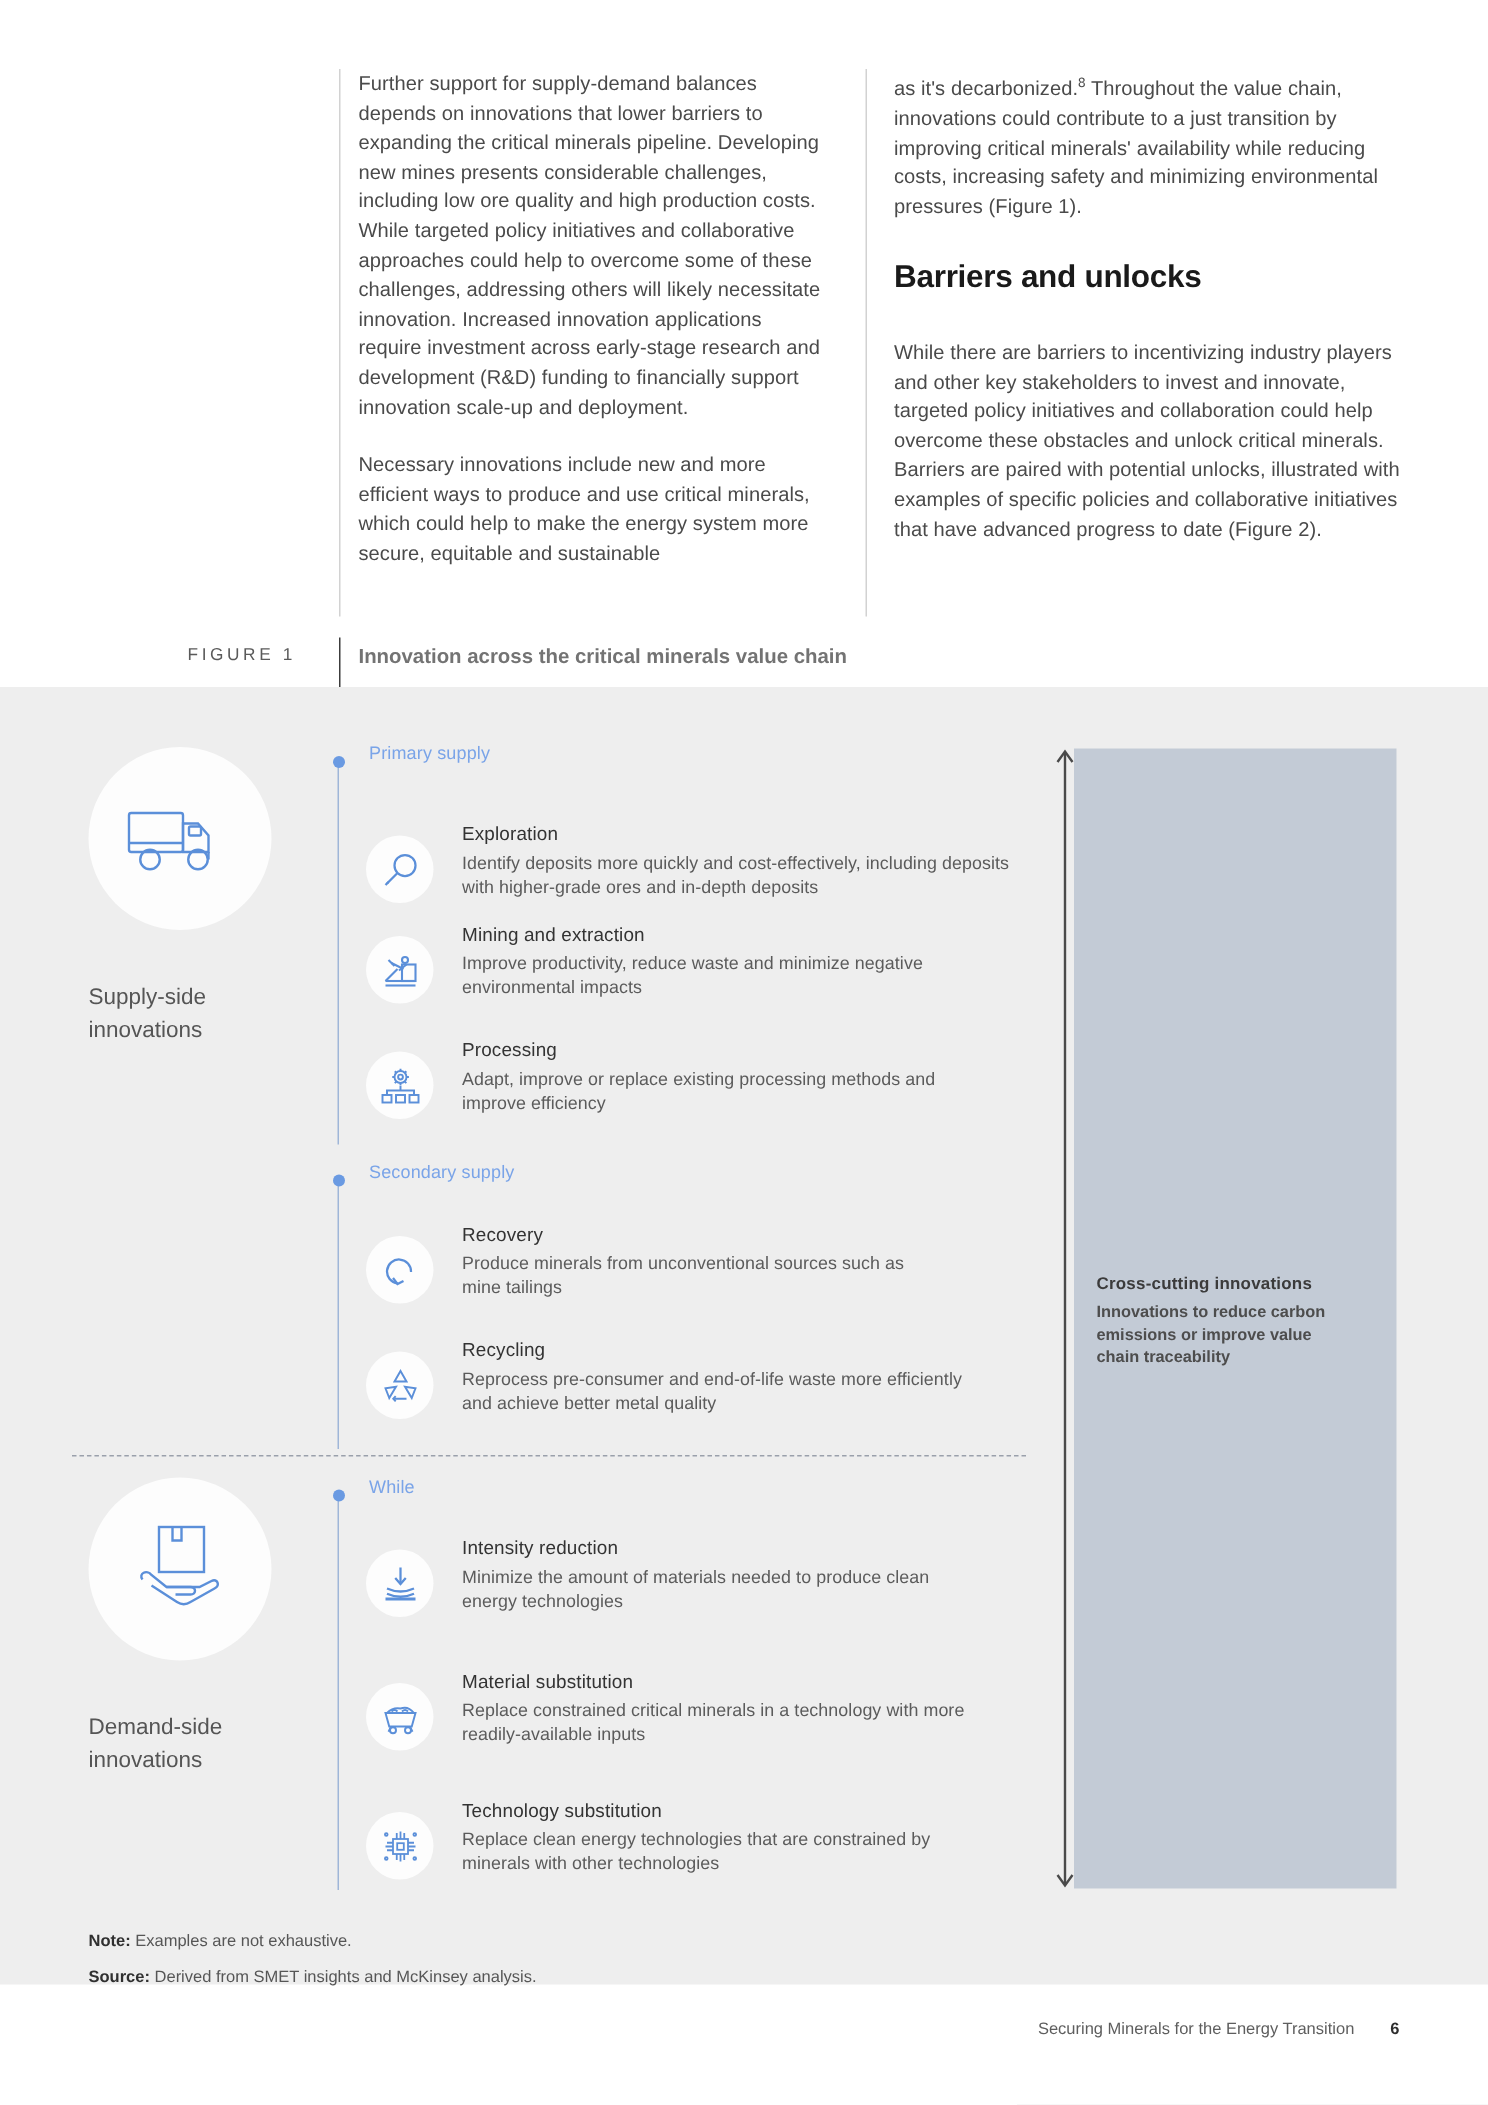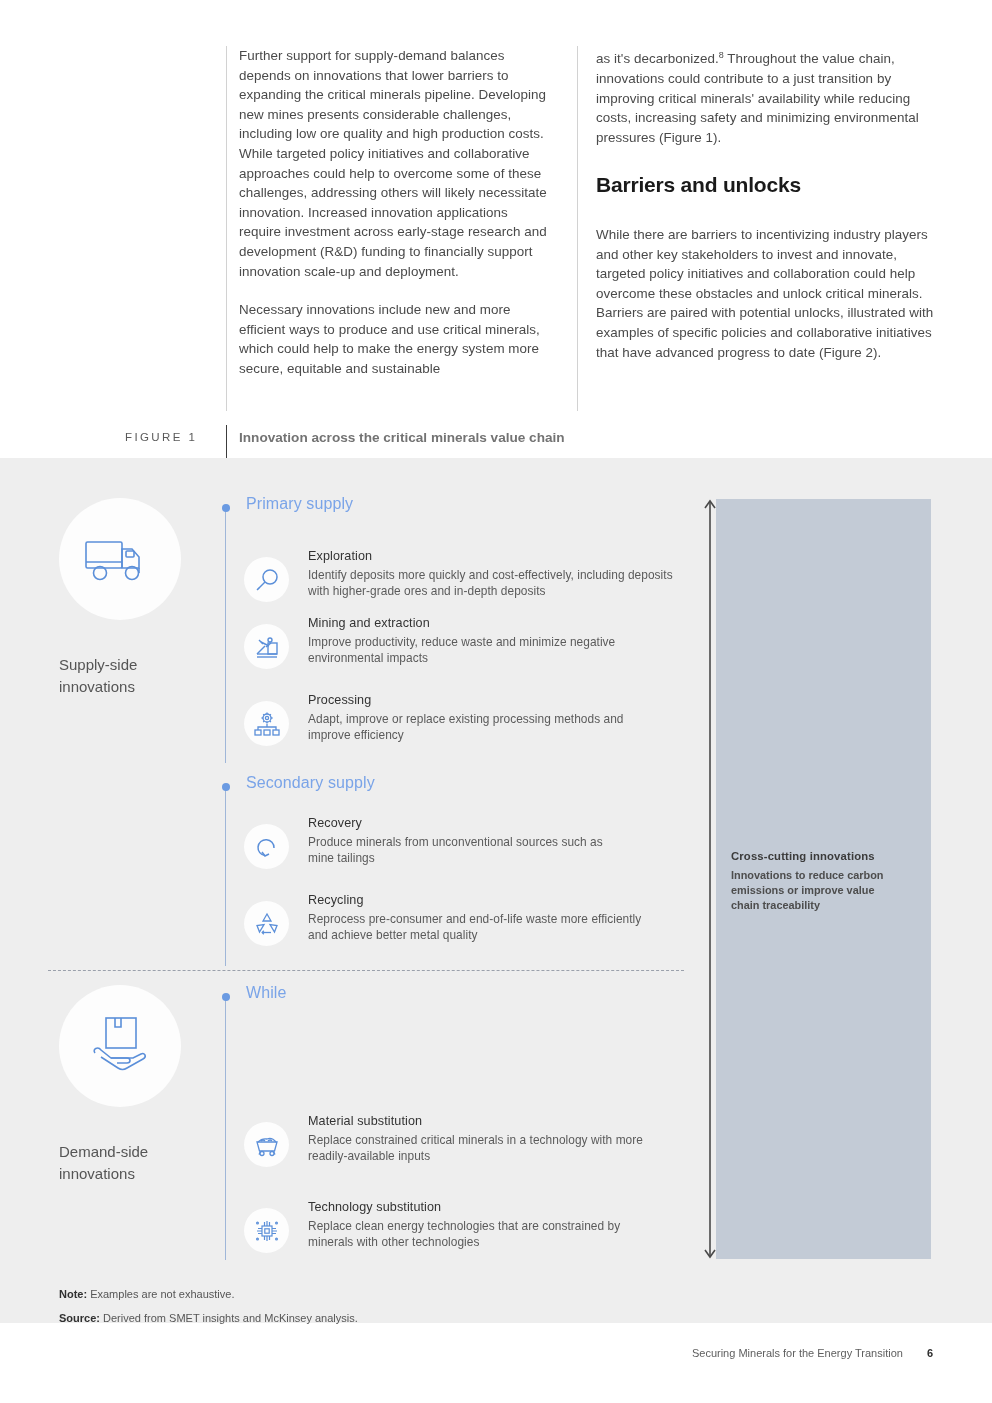--- a/index.html
+++ b/index.html
@@ -116,21 +116,21 @@
     position:absolute;
     left:221.5px;
     width:8px;height:8px;border-radius:50%;
     background:#6a9ae2;
   }
 
   
   .group-head{
     position:absolute;
     left:246px;
-    font-size:16px;
+    font-size:12px;
     color:#7aa4e8;
     letter-spacing:0.1px;
   }
 
   
   .item{position:absolute; left:244px; display:flex; align-items:flex-start;}
   .item-icon{
     flex:0 0 auto;
     width:45px;height:45px;border-radius:50%;
     background:#fdfdfd;
@@ -381,20 +381,37 @@
       <div class="item-text">
         <div class="item-title">Recycling</div>
         <div class="item-desc">Reprocess pre-consumer and end-of-life waste more efficiently and achieve better metal quality</div>
       </div>
     </div>
 
     <div class="rail rail-3"></div>
     <div class="rail-dot" style="top:535px"></div>
     <div class="group-head" style="top:526px">While</div>
 
+    <div class="item" style="top:567px; width:400px;">
+      <div class="item-icon">
+        <span>
+          <svg width="26" height="26" viewBox="0 0 26 26" fill="none" stroke="#5b8fd9" stroke-width="1.5">
+            <line x1="13" y1="2" x2="13" y2="12"></line>
+            <path d="M9.5 9 l3.5 4 l3.5 -4"></path>
+            <path d="M4 16 q9 4 18 0"></path>
+            <path d="M4 19.5 q9 4 18 0"></path>
+            <line x1="3" y1="23" x2="23" y2="23" stroke-width="2"></line>
+          </svg>
+        </span>
+      </div>
+      <div class="item-text">
+        <div class="item-title">Intensity reduction</div>
+        <div class="item-desc">Minimize the amount of materials needed to produce clean energy technologies</div>
+      </div>
+    </div>
 
     <div class="item" style="top:656px; width:400px;">
       <div class="item-icon">
         <span>
           <svg width="26" height="26" viewBox="0 0 26 26" fill="none" stroke="#5b8fd9" stroke-width="1.3">
             <path d="M4 10 q4 -4 9 -3 q5 -2 9 3"></path>
             <path d="M3 10 h20 l-2.5 9 h-15 z"></path>
             <circle cx="8" cy="21.5" r="2"></circle>
             <circle cx="18" cy="21.5" r="2"></circle>
             <path d="M6.5 19.5 l-1.5 3 M19.5 19.5 l1.5 3"></path>

